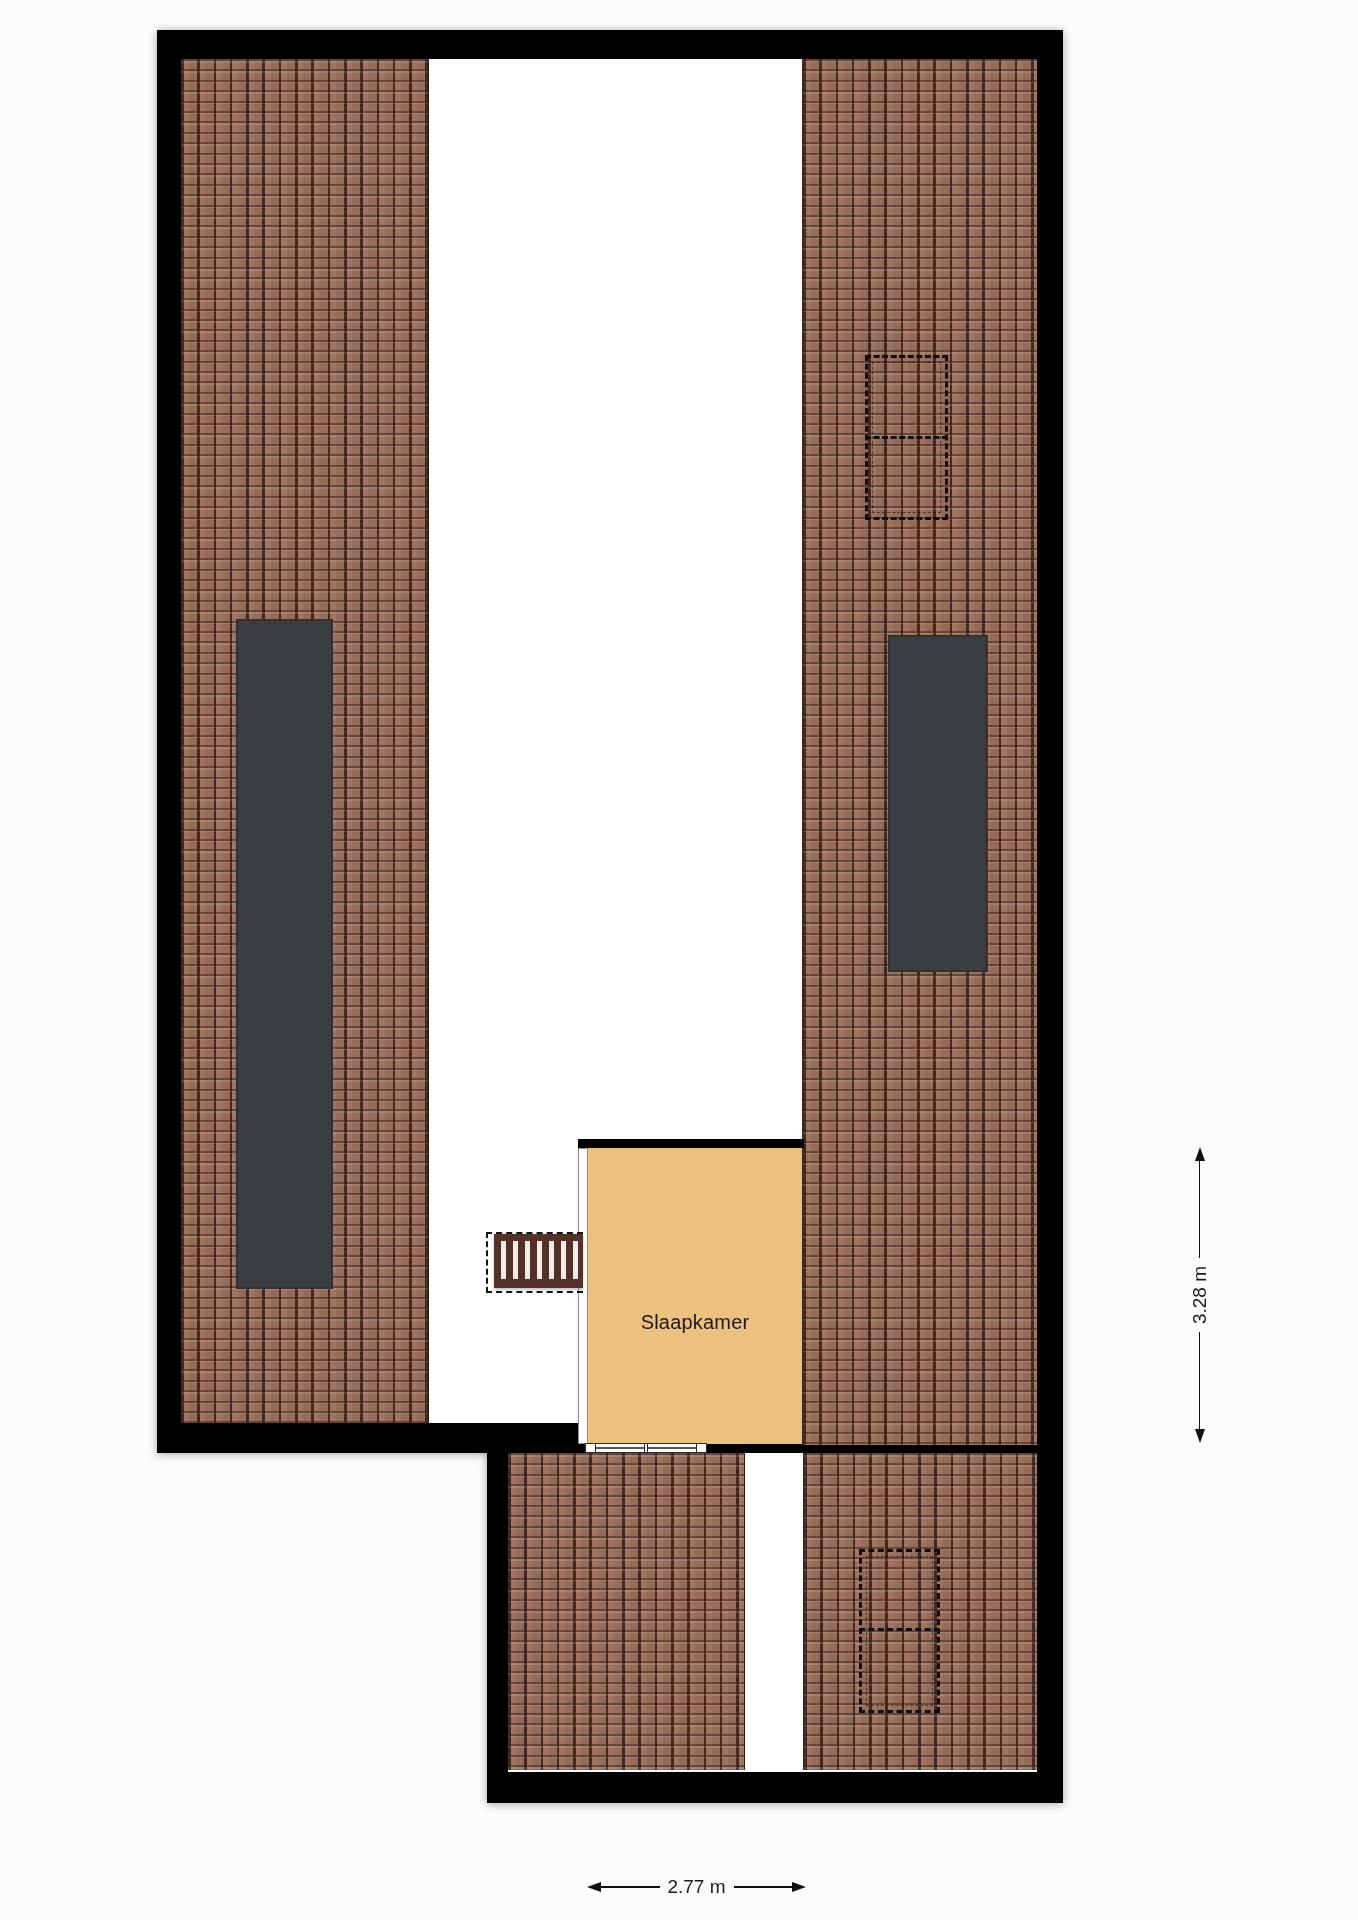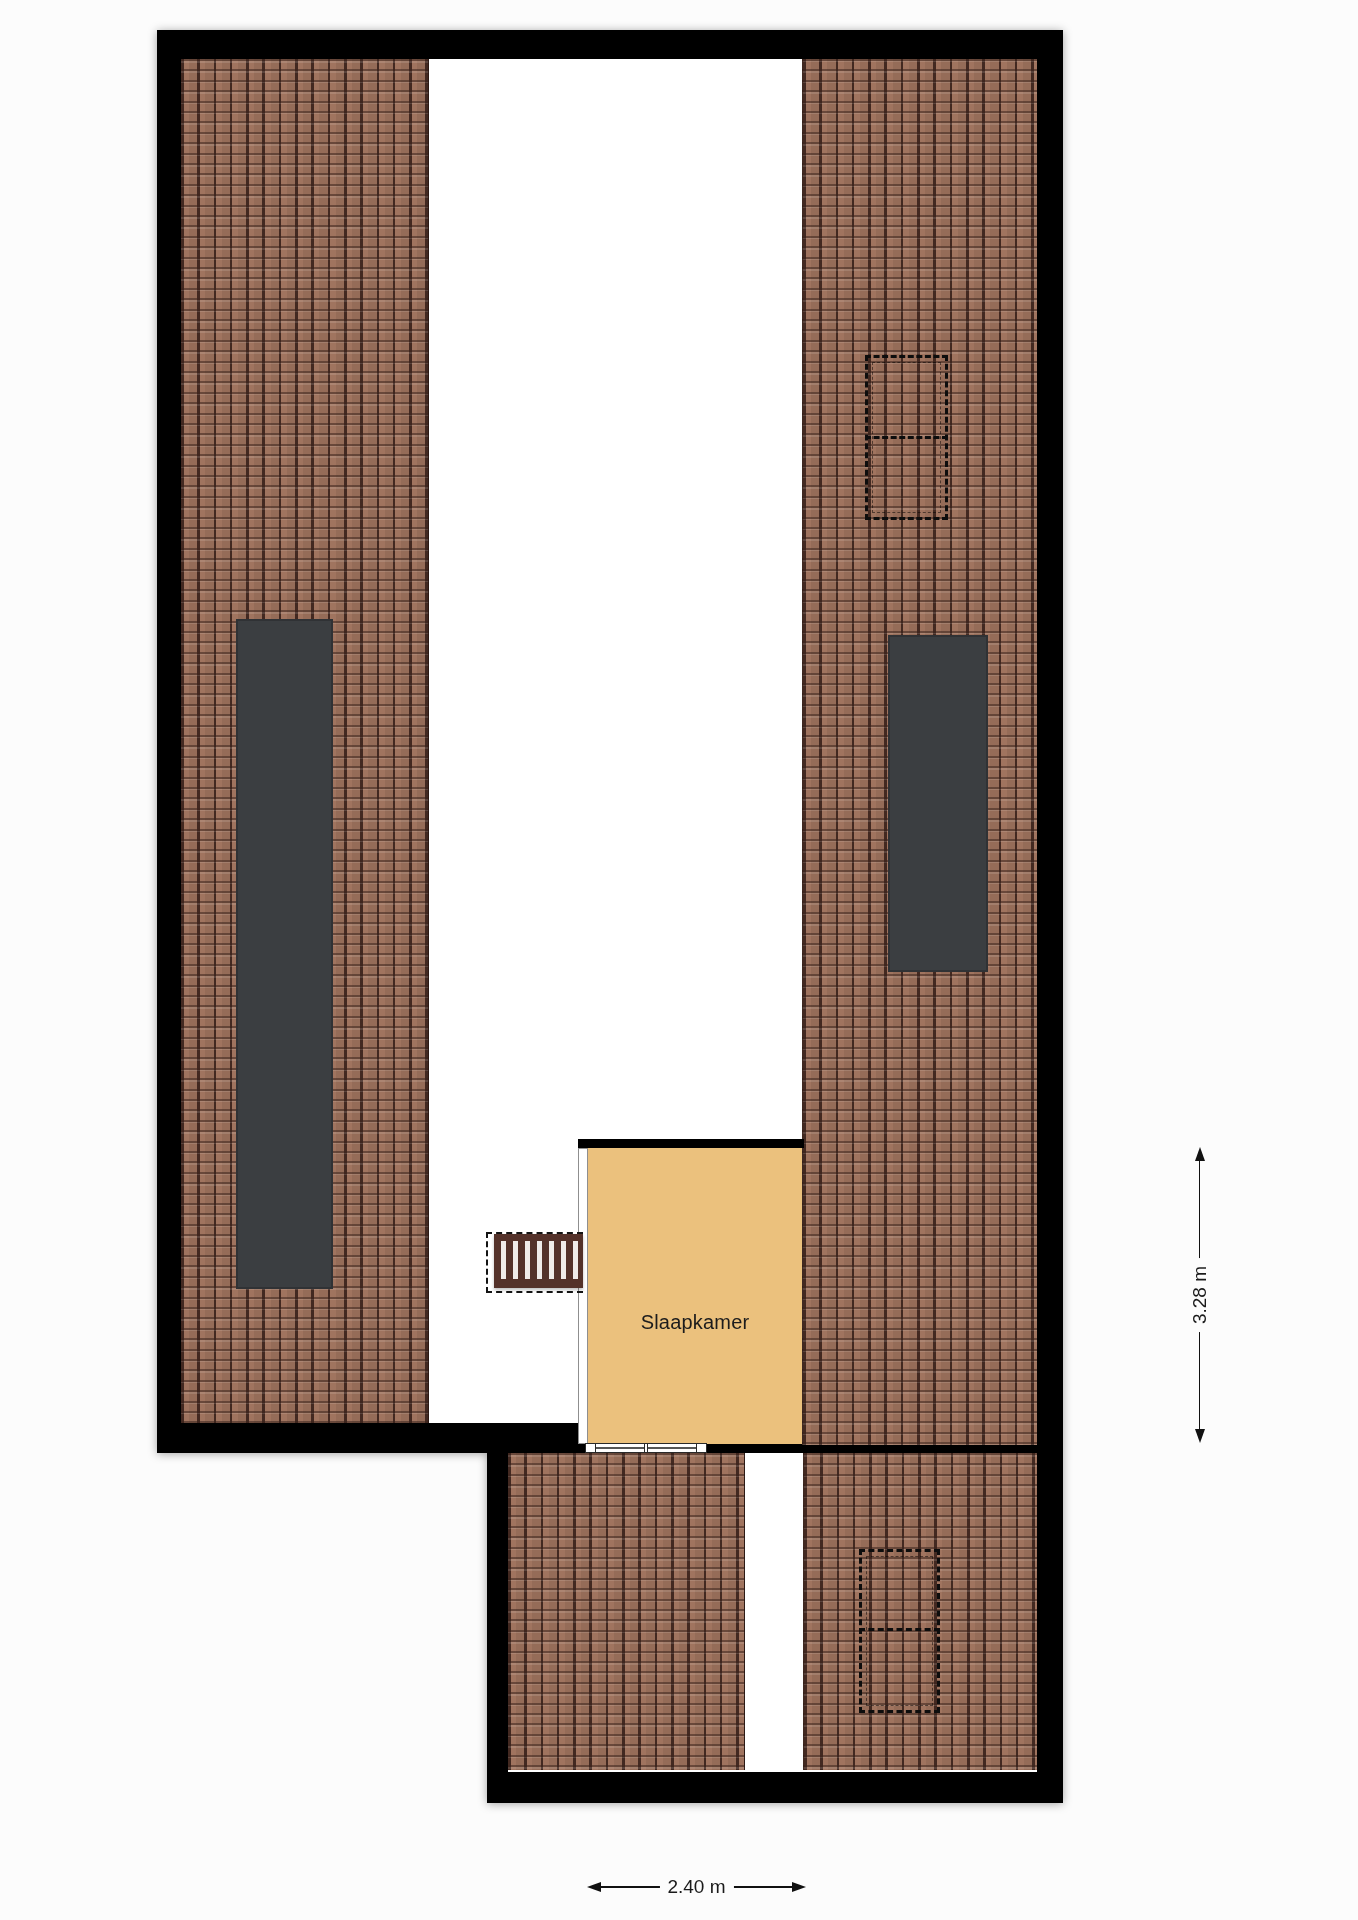--- a/index.html
+++ b/index.html
@@ -127,15 +127,15 @@
     <div class="line-v"></div>
     <div class="ah ah-top"></div>
     <div class="ah ah-bot"></div>
     <div class="lbl">3.28 m</div>
   </div>
 
   <div class="dim dim-h" style="left:587px;top:1879px;width:219px;height:16px;">
     <div class="line-h"></div>
     <div class="ah ah-left"></div>
     <div class="ah ah-right"></div>
-    <div class="lbl">2.40 m</div>
+    <div class="lbl">2.77 m</div>
   </div>
 </div>
 
 </body></html>

